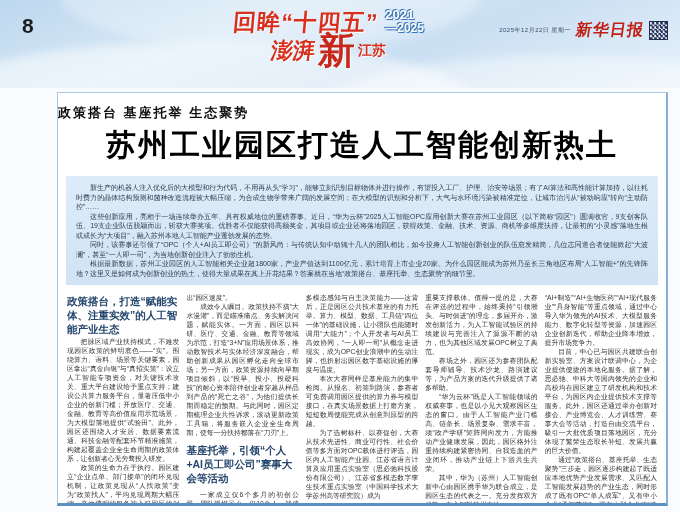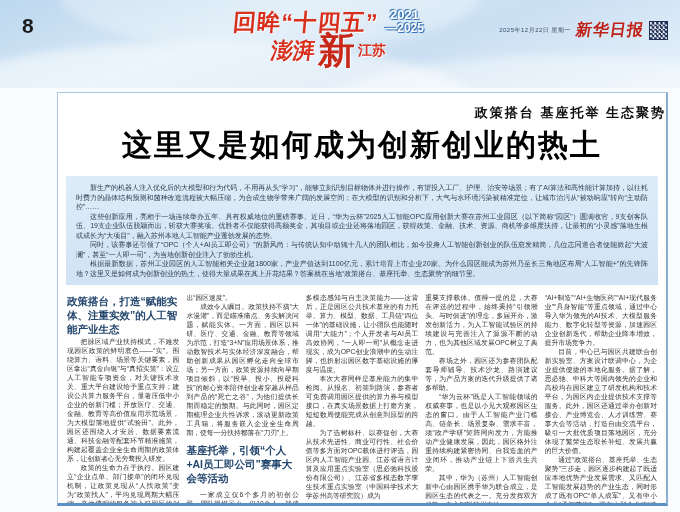--- a/index.html
+++ b/index.html
@@ -16,40 +16,40 @@
   .w1{left:-80px;top:42px;width:560px;height:130px}
   .w2{left:300px;top:55px;width:520px;height:140px;background:rgba(255,255,255,.38)}
   .w3{left:60px;top:-60px;width:420px;height:110px;background:rgba(255,255,255,.30)}
   .page-num{position:absolute;left:22px;top:14px;font-size:21px;font-weight:bold;color:#1d1d1d}
   .banner{position:absolute;left:50%;top:7px;transform:translateX(-56%);text-align:center;white-space:nowrap}
   .b1{display:flex;align-items:flex-start;justify-content:center;gap:7px}
   .b1-main{
     font-size:23px;font-weight:900;color:#d9301d;letter-spacing:1px;
     transform:skewX(-5deg);text-shadow:1px 1px 0 rgba(255,255,255,.85);
   }
-  .years{text-align:center;line-height:1;margin-top:1px;font-weight:900;
+  .years{text-align:left;line-height:1;margin-top:1px;font-weight:900;
     color:#fff;text-shadow:0 0 2px #3c78b8,1px 1px 0 #3c78b8,-1px -1px 0 #3c78b8}
   .y1{font-size:13px}
   .y2{font-size:12px;margin-top:1px}
   .b2{margin-top:-3px;display:flex;align-items:center;justify-content:center}
   .b2-peng{font-size:22px;font-weight:900;color:#d9301d;transform:skewX(-7deg);text-shadow:1px 1px 0 rgba(255,255,255,.85)}
   .b2-xin{font-size:37px;font-weight:900;color:#c8281a;font-family:"Liberation Serif",serif;line-height:.85;margin:0 3px;text-shadow:1px 1px 0 rgba(255,255,255,.9)}
   .b2-su{font-size:14px;font-weight:900;color:#d9301d;text-shadow:1px 1px 0 rgba(255,255,255,.85)}
   .header-right{position:absolute;right:12px;top:20px;display:flex;align-items:center;gap:5px}
   .date{font-size:6px;color:#3a4a63;letter-spacing:.5px}
   .masthead{font-size:16px;font-weight:900;color:#c02015;font-family:"Liberation Serif",serif;transform:skewX(-8deg);letter-spacing:1px}
   .qr{width:17px;height:17px;border:1px solid #223057;
       background:repeating-conic-gradient(#223057 0% 25%,#e8edf5 0% 50%) 0 0 / 4.25px 4.25px}
   
   .card{
     margin:4px 12px 0 57px;height:414px;box-sizing:border-box;background:#fff;
     border:1px solid #a9c7e3;border-right:2px solid #86aed6;border-bottom:3px solid #5b90c6;
     padding-top:11px;overflow:hidden;position:relative;
   }
-  .kicker{text-align:right;font-size:13px;font-weight:bold;color:#0f0f0f;letter-spacing:2px;margin:0}
+  .kicker{text-align:left;font-size:13px;font-weight:bold;color:#0f0f0f;letter-spacing:2px;margin:0}
   .headline{
     text-align:center;font-size:30px;font-weight:900;color:#000;margin:3px 0 10px;
     font-family:"Liberation Serif",serif;letter-spacing:2px;
   }
   .lede{margin:0 8px;background:linear-gradient(180deg,#ddecf8,#d1e3f4);padding:7px 10px}
   .lede p{margin:0;font-size:7px;line-height:9.5px;color:#2e3b4e;text-align:justify;text-indent:2em}
   .columns{display:flex;gap:7px;margin:8px 9px 0;height:243px;overflow:hidden}
   .col{flex:1;min-width:0}
   .sec-head{margin:1px 0 1px;font-size:10.5px;line-height:14px;font-weight:bold;color:#24466d}
   .sec-head.mid{margin:6px 0 5px}
@@ -84,21 +84,21 @@
   <div class="header-right">
     <span class="date">2025年12月22日 星期一</span>
     <span class="masthead">新华日报</span>
     <span class="qr"></span>
   </div>
 </div>
 
 <div class="card">
 
   <p class="kicker">政策搭台 基座托举 生态聚势</p>
-  <h1 class="headline">这里又是如何成为创新创业的热土</h1>
+  <h1 class="headline">苏州工业园区打造人工智能创新热土</h1>
 
   <div class="lede">
     <p>新生产的机器人注入优化后的大模型和行为代码，不用再从头“学习”，能够立刻识别目标物体并进行操作，有望投入工厂、护理、治安等场景；有了AI算法和高性能计算加持，以往耗时费力的晶体结构预测和菌种改造流程被大幅压缩，为合成生物学带来广阔的发展空间；在大模型的识别和分析下，大气与水环境污染被精准定位，让城市治污从“被动响应”转向“主动防控”……</p>
     <p>这些创新应用，亮相于一场连续举办五年、具有权威地位的重磅赛事。近日，“华为云杯”2025人工智能OPC应用创新大赛在苏州工业园区（以下简称“园区”）圆满收官，9支创客队伍、19支企业队伍脱颖而出，斩获大赛奖项。优胜者不仅能获得高额奖金，其项目或企业还将落地园区，获得政策、金融、技术、资源、商机等多维度扶持，让最初的“小灵感”落地生根或成长为“大项目”，融入苏州本地人工智能产业蓬勃发展的态势。</p>
     <p>同时，该赛事还引领了“OPC（个人+AI员工即公司）”的新风尚：与传统认知中动辄十几人的团队相比，如今投身人工智能创新创业的队伍愈发精简，几位志同道合者便能掀起“大波澜”，甚至“一人即一司”，为当地创新创业注入了勃勃生机。</p>
     <p>根据最新数据，苏州工业园区的人工智能相关企业超1800家，产业产值达到1100亿元，累计培育上市企业20家。为什么园区能成为苏州乃至长三角地区布局“人工智能+”的先锋阵地？这里又是如何成为创新创业的热土，使得大量成果在其上开花结果？答案就在当地“政策搭台、基座托举、生态聚势”的细节里。</p>
   </div>
 
   <div class="columns">
 

